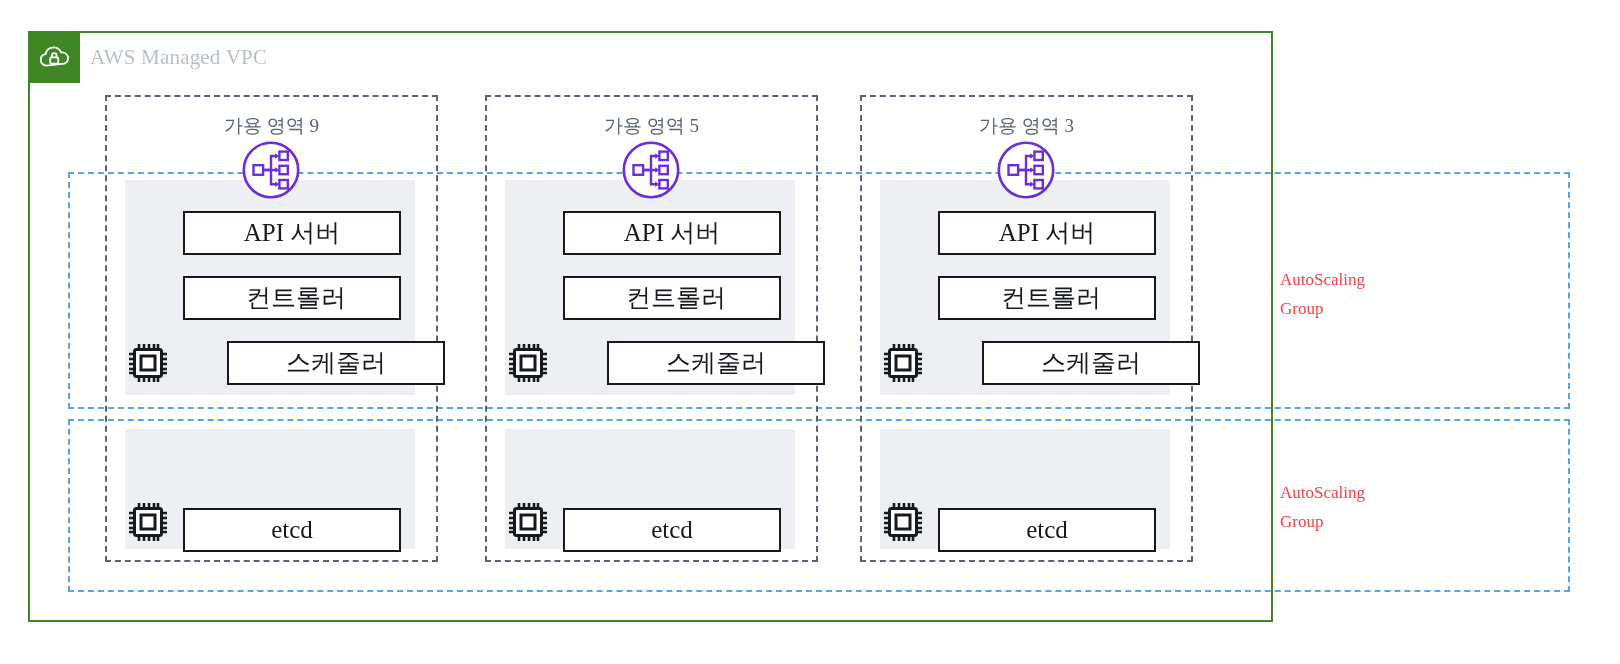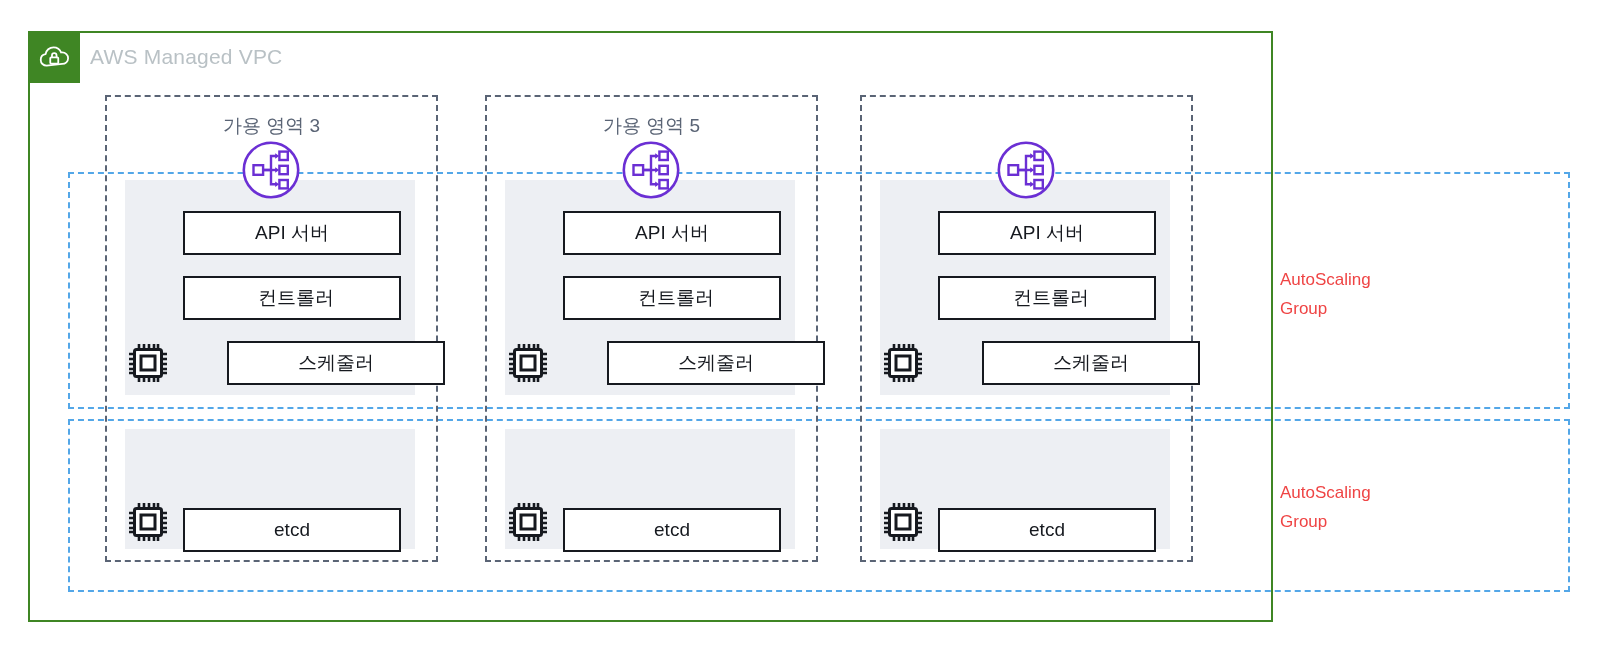--- a/index.html
+++ b/index.html
@@ -13,20 +13,21 @@
     -webkit-font-smoothing: antialiased;
   }
 
   
   #canvas {
     position: relative;
     width: 1620px;
     height: 664px;
     background: #ffffff;
     overflow: hidden;
+    font-family: Liberation Serif, serif;
   }
 
   
   #vpc-boundary {
     position: absolute;
     left: 28px;
     top: 31px;
     width: 1245px;
     height: 591px;
     border: 2px solid #3F8624;
@@ -126,21 +127,21 @@
   .node-box {
     position: absolute;
     width: 218px;
     height: 44px;
     background: #ffffff;
     border: 2px solid #16191F;
     box-sizing: border-box;
     display: flex;
     align-items: center;
     justify-content: center;
-    font-size: 19px;
+    font-size: 25px;
     line-height: 22px;
     color: #16191F;
     white-space: nowrap;
   }
   .nb-col-1 { left: 183px; }
   .nb-col-2 { left: 563px; }
   .nb-col-3 { left: 938px; }
   .nb-row-api  { top: 211px; }
   .nb-row-ctrl { top: 276px; padding-left: 8px; }
   .nb-row-sched{ top: 341px; margin-left: 44px; }
@@ -197,22 +198,23 @@
       <path d="M11.4 30.2c-4.0 0-7.0-3.0-7.0-6.8 0-3.4 2.4-6.2 5.7-6.7
                0.6-4.6 4.6-8.1 9.4-8.1 4.0 0 7.5 2.5 8.8 6.1
                0.4-0.1 0.9-0.1 1.3-0.1 3.9 0 7.0 3.0 7.0 6.8
                0 3.8-3.1 6.8-7.0 6.8z" fill="none" stroke="#ffffff" stroke-width="2.1" stroke-linejoin="round"></path>
       <rect x="15.6" y="20.4" width="9.4" height="7.4" rx="1.1" fill="none" stroke="#ffffff" stroke-width="2.1"></rect>
       <path d="M17.6 20.4v-2.2a2.7 2.7 0 0 1 5.4 0v2.2" fill="none" stroke="#ffffff" stroke-width="2.1" stroke-linecap="round"></path>
     </svg>
   </div>
   <div id="vpc-title">AWS Managed VPC</div>
 
-  <div class="az-label" id="az-label-1">가용 영역 3</div>
+  <div class="az-label" id="az-label-1">가용 영역 9</div>
   <div class="az-label" id="az-label-2">가용 영역 5</div>
+  <div class="az-label" id="az-label-3">가용 영역 3</div>
 
   <div class="elb-icon" id="elb-icon-1">
     <svg viewBox="0 0 58 58" aria-hidden="true">
       <circle cx="29" cy="29" r="27.2" fill="#ffffff" stroke="#6B2FD4" stroke-width="2.6"></circle>
       <rect x="11.5" y="24.2" width="9.6" height="9.6" fill="none" stroke="#6B2FD4" stroke-width="2.4"></rect>
       <rect x="37.4" y="10.6" width="8.4" height="8.4" fill="none" stroke="#6B2FD4" stroke-width="2.4"></rect>
       <rect x="37.4" y="24.8" width="8.4" height="8.4" fill="none" stroke="#6B2FD4" stroke-width="2.4"></rect>
       <rect x="37.4" y="39.0" width="8.4" height="8.4" fill="none" stroke="#6B2FD4" stroke-width="2.4"></rect>
       <path d="M21.1 29 H29 L29 15 H34.6" fill="none" stroke="#6B2FD4" stroke-width="2.4"></path>
       <path d="M21.1 29 H34.6" fill="none" stroke="#6B2FD4" stroke-width="2.4"></path>

